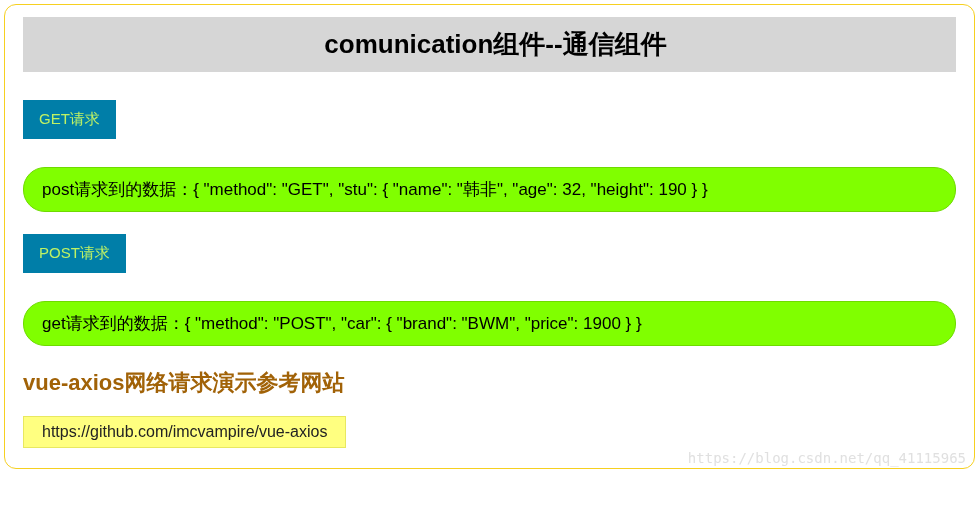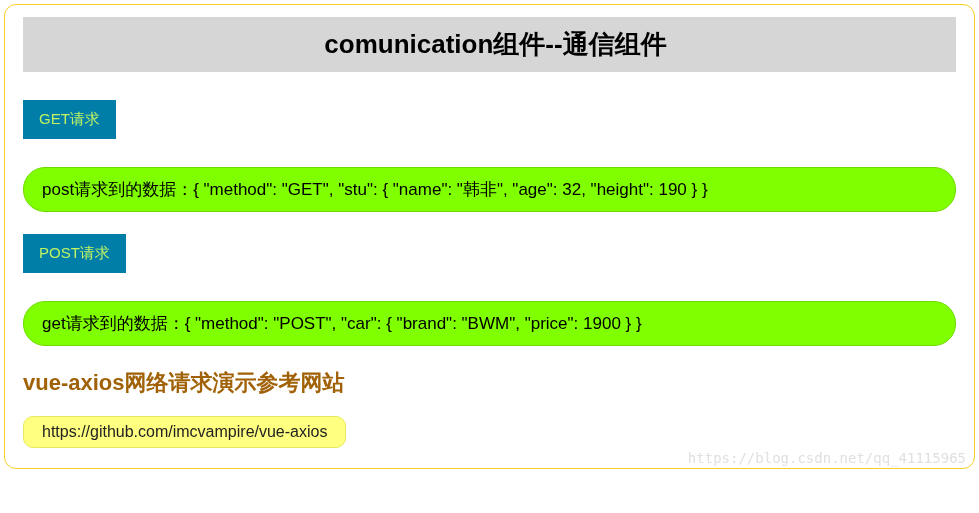--- a/index.html
+++ b/index.html
@@ -57,21 +57,21 @@
       margin-top: 4px;
     }
     .links-row {
       display: flex;
       gap: 18px;
       flex-wrap: wrap;
     }
     .link-box {
       background: #ffff80;
       border: 1px solid #e8e860;
-      border-radius: 10px;
+      border-radius: 0;
       padding: 6px 18px;
       font-size: 16px;
       color: #222;
     }
     .watermark {
       position: absolute;
       bottom: 2px;
       right: 8px;
       color: #e0e0e0;
       font-size: 14px;

